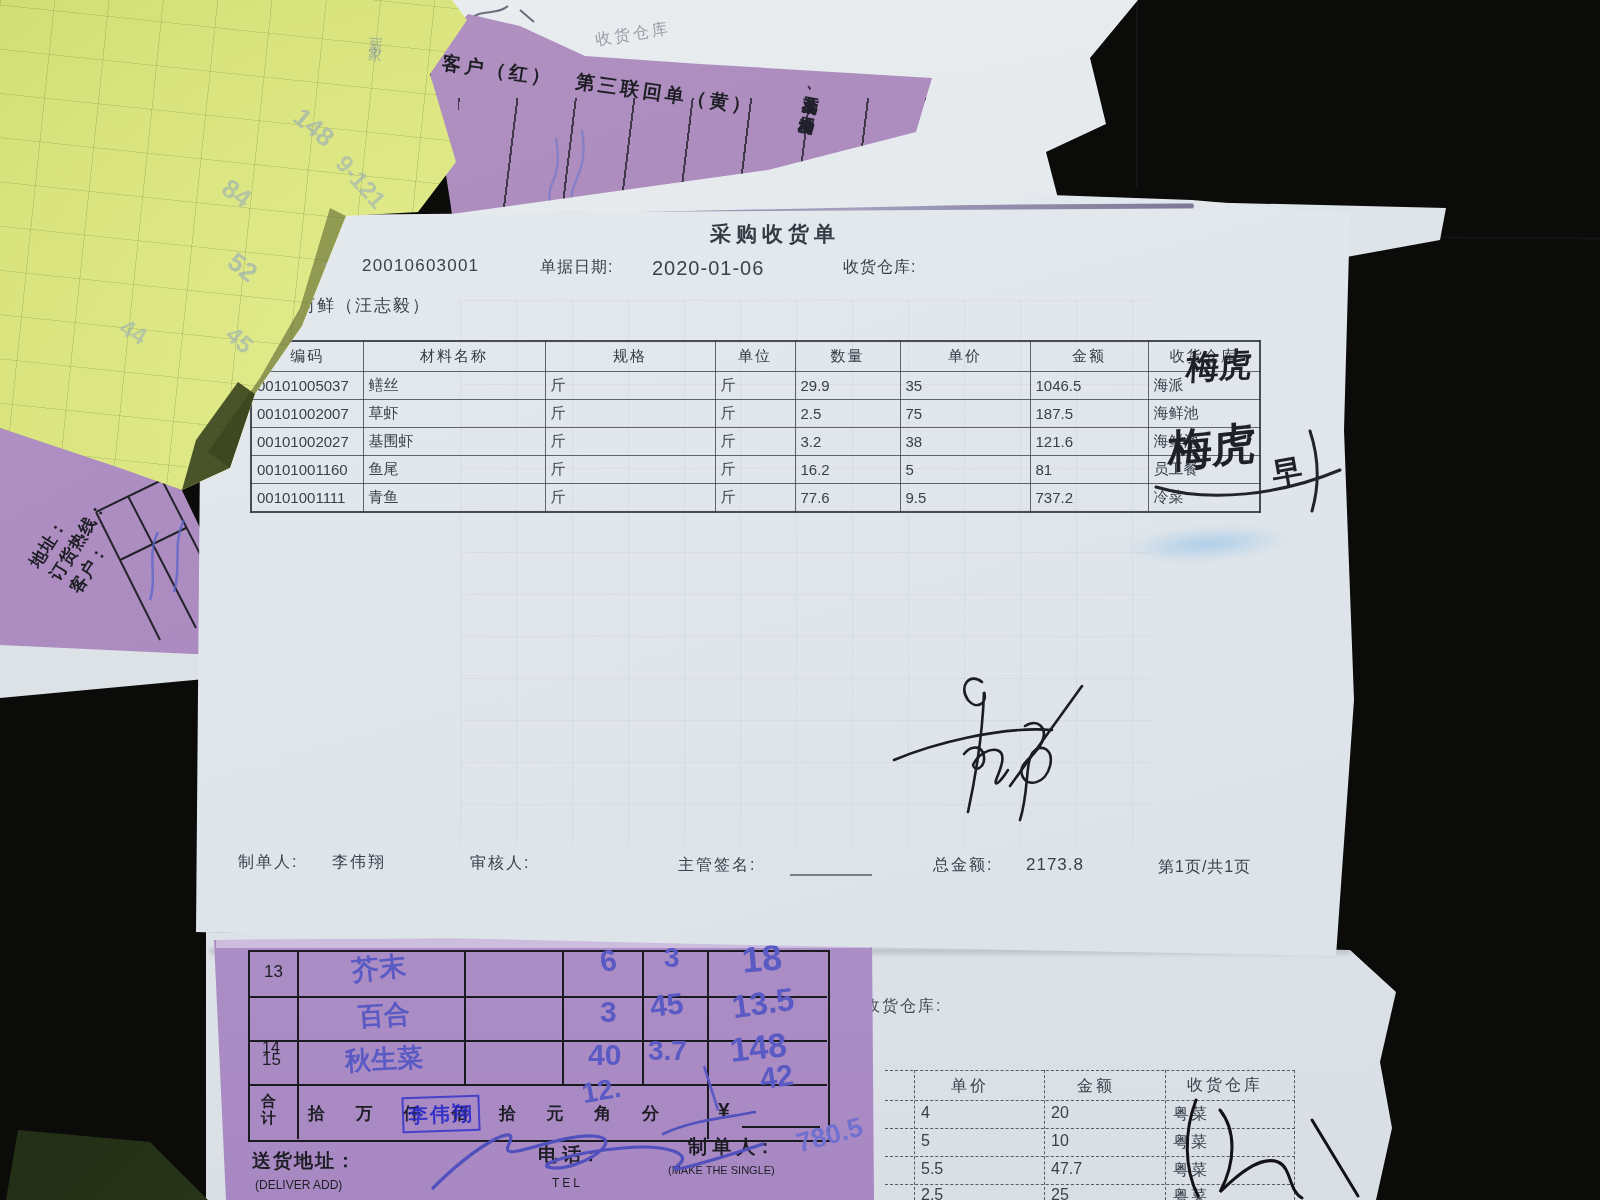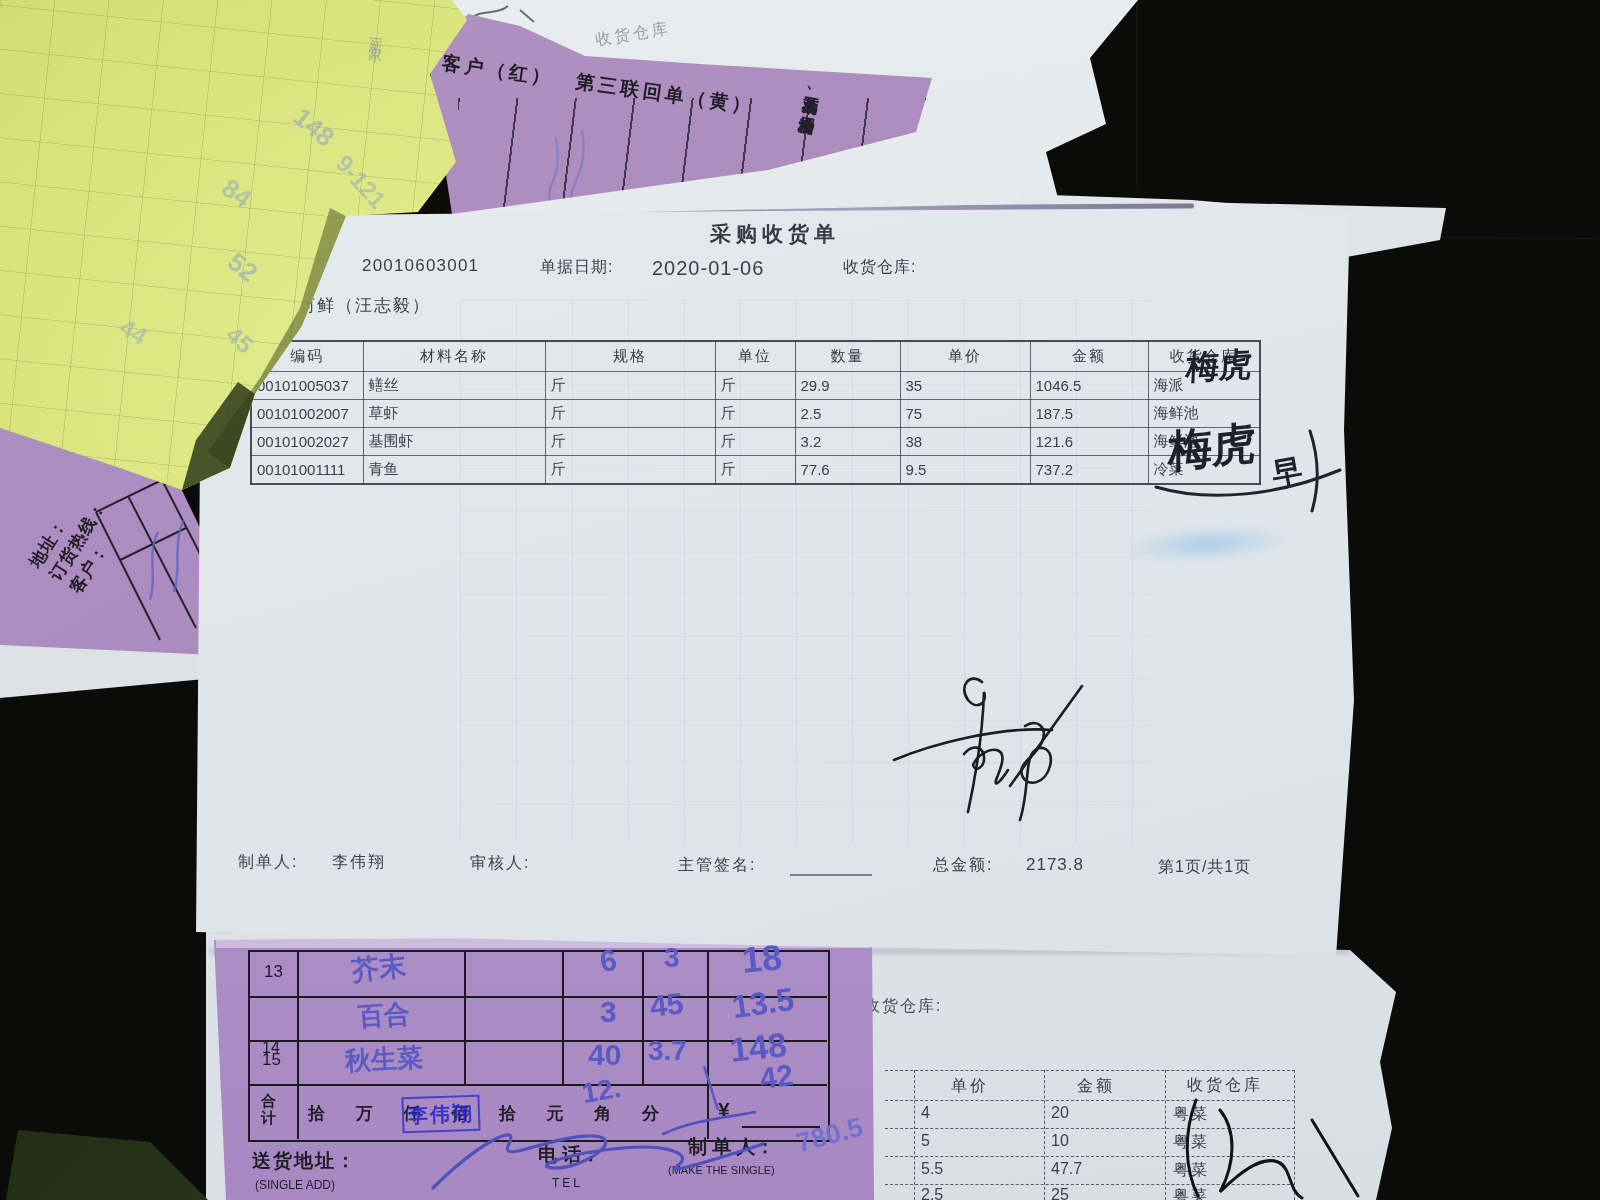--- a/index.html
+++ b/index.html
@@ -151,21 +151,21 @@
     <svg class="abs" style="left:698px;top:1062px;" width="30" height="55" viewBox="0 0 30 55">
       <path d="M6,4 L20,48" stroke="#5a5ac4" stroke-width="2.5" fill="none"></path>
     </svg>
 
     <div class="abs" style="left:402px;top:1096px;width:78px;height:36px;border:2.5px solid rgba(45,45,205,.8);box-sizing:border-box;
                 display:flex;align-items:center;justify-content:center;transform:rotate(-2deg);">
       <span style="font-size:20px;font-weight:700;color:rgba(40,40,200,.9);letter-spacing:2px;">李伟翔</span>
     </div>
 
     <div class="abs pd" style="left:252px;top:1148px;font-size:19px;font-weight:700;letter-spacing:2px;">送货地址：</div>
-    <div class="abs pd" style="left:255px;top:1178px;font-size:12px;">(SINGLE ADD)</div>
+    <div class="abs pd" style="left:255px;top:1178px;font-size:12px;">(DELIVER ADD)</div>
     <div class="abs pd" style="left:538px;top:1142px;font-size:19px;font-weight:700;">电 话：</div>
     <div class="abs pd" style="left:552px;top:1176px;font-size:12px;letter-spacing:3px;">TEL</div>
     <div class="abs pd" style="left:688px;top:1134px;font-size:19px;font-weight:700;">制 单 人：</div>
     <div class="abs pd" style="left:668px;top:1164px;font-size:11px;">(MAKE THE SINGLE)</div>
 
     <svg class="abs" style="left:425px;top:1108px;" width="350" height="92" viewBox="0 0 350 92">
       <path d="M8,80 C50,38 96,12 84,36 C72,58 130,26 168,28 C204,30 156,62 128,60 C104,58 150,44 198,40 C242,36 270,46 252,58 C236,68 296,50 338,36" stroke="#5151bd" stroke-width="3.2" fill="none" stroke-linecap="round"></path>
       <path d="M238,26 C268,12 300,10 330,4" stroke="#5151bd" stroke-width="2.6" fill="none" stroke-linecap="round"></path>
     </svg>
   </div>
@@ -236,20 +236,30 @@
         <td>00101002027</td>
         <td>基围虾</td>
         <td>斤</td>
         <td>斤</td>
         <td>3.2</td>
         <td>38</td>
         <td>121.6</td>
         <td>海鲜池</td>
       </tr>
       <tr>
+        <td>00101001160</td>
+        <td>鱼尾</td>
+        <td>斤</td>
+        <td>斤</td>
+        <td>16.2</td>
+        <td>5</td>
+        <td>81</td>
+        <td>员工餐</td>
+      </tr>
+      <tr>
         <td>00101001111</td>
         <td>青鱼</td>
         <td>斤</td>
         <td>斤</td>
         <td>77.6</td>
         <td>9.5</td>
         <td>737.2</td>
         <td>冷菜</td>
       </tr>
     </tbody>

